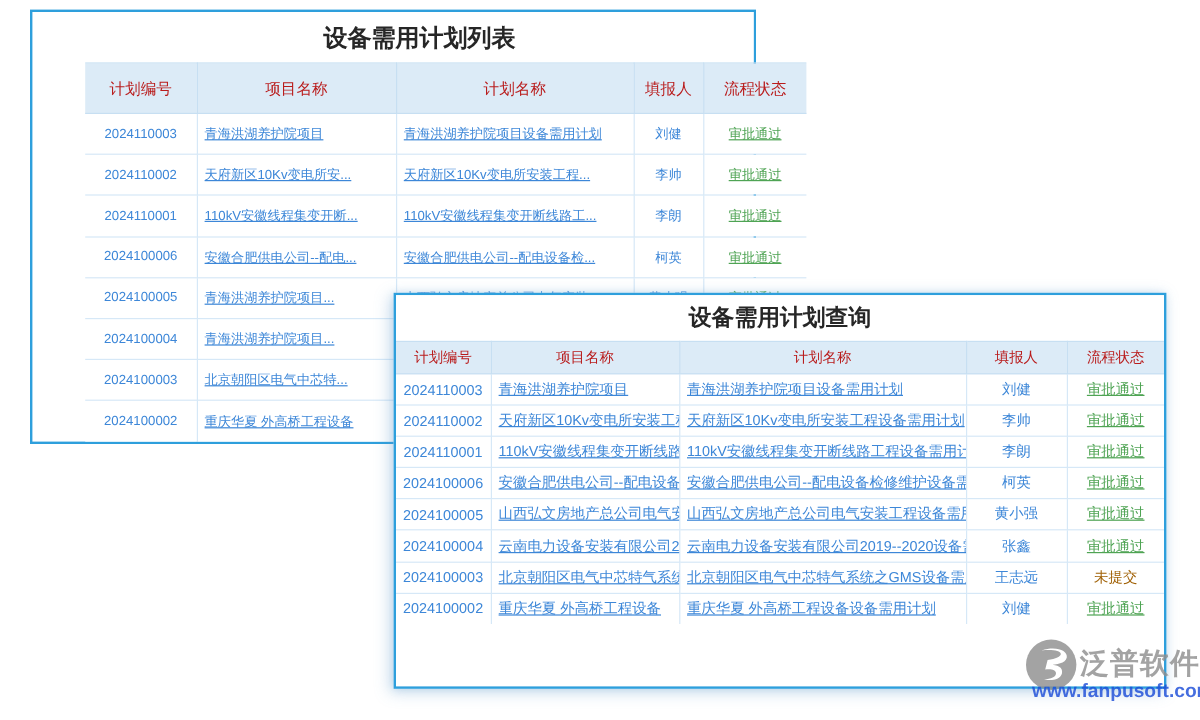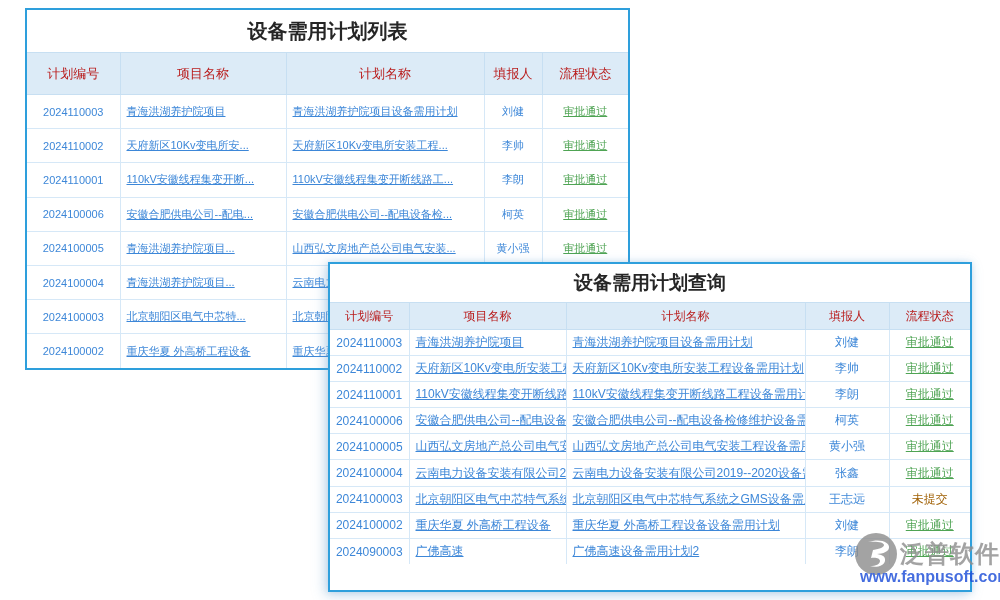--- a/index.html
+++ b/index.html
@@ -1,22 +1,22 @@
 <!DOCTYPE html>
 <html><head>
 <meta charset="utf-8">
 <style>
   * { margin: 0; padding: 0; box-sizing: border-box; }
   html, body { width: 1000px; height: 600px; background: #ffffff; overflow: hidden;
     font-family: "Liberation Sans", "DejaVu Sans", sans-serif; }
 
   .window { position: absolute; background: #ffffff; border: 2px solid #2e9fdc; }
 
-  #back-window  { left: 25px;  top: 8px;   width: 605px; height: 362px; z-index: 1; }
-  #front-window { left: 328px; top: 262px; width: 644px; height: 330px; z-index: 2;
+  #back-window  { left: 25px;  top: 8px;   width: 605px; height: 362px; z-index: 1; padding-left: 44px; }
+  #front-window { left: 328px; top: 244px; width: 644px; height: 330px; z-index: 2;
     box-shadow: -3px 3px 12px rgba(90,150,200,0.35), 0 0 6px rgba(120,170,215,0.25); }
 
   .win-title { display: flex; align-items: center; justify-content: center;
     background: #ffffff; color: #262626; font-weight: bold; }
   #back-window  .win-title { height: 42px; font-size: 20px; }
   #front-window .win-title { height: 38px; font-size: 19px; }
 
   table { border-collapse: collapse; table-layout: fixed; width: 100%; }
   thead th { background: #dcebf7; color: #b91c1c; font-weight: normal;
     border: 1px solid #c7dff2; border-top: 1px solid #c7dff2; text-align: center; }
@@ -198,27 +198,20 @@
           <td class="lk">王志远</td>
           <td class="st-unsubmitted">未提交</td>
         </tr>
         <tr>
           <td class="lk">2024100002</td>
           <td class="cell-left lk">重庆华夏 外高桥工程设备</td>
           <td class="cell-left lk">重庆华夏 外高桥工程设备设备需用计划</td>
           <td class="lk">刘健</td>
           <td class="st-approved">审批通过</td>
         </tr>
-        <tr>
-          <td class="lk">2024090003</td>
-          <td class="cell-left lk">广佛高速</td>
-          <td class="cell-left lk">广佛高速设备需用计划2</td>
-          <td class="lk">李朗</td>
-          <td class="st-approved">审批通过</td>
-        </tr>
       </tbody>
   </table>
 </div>
 
 <div id="watermark">
   <div class="wm-row">
     <span>
       <svg width="44" height="44" viewBox="0 0 44 44">
         <circle cx="22" cy="22" r="21" fill="#8f8f8f"></circle>
         <path d="M14 10 C 26 6, 36 10, 35 16 C 34 21, 26 22, 21 22 C 27 22, 32 24, 31 29 C 30 34, 22 36, 16 34 C 22 34, 26 32, 26 29 C 26 26, 21 25, 17 26 L 19 18 C 26 17, 30 15, 30 13 C 30 10, 22 9, 14 10 Z" fill="#ffffff"></path>

